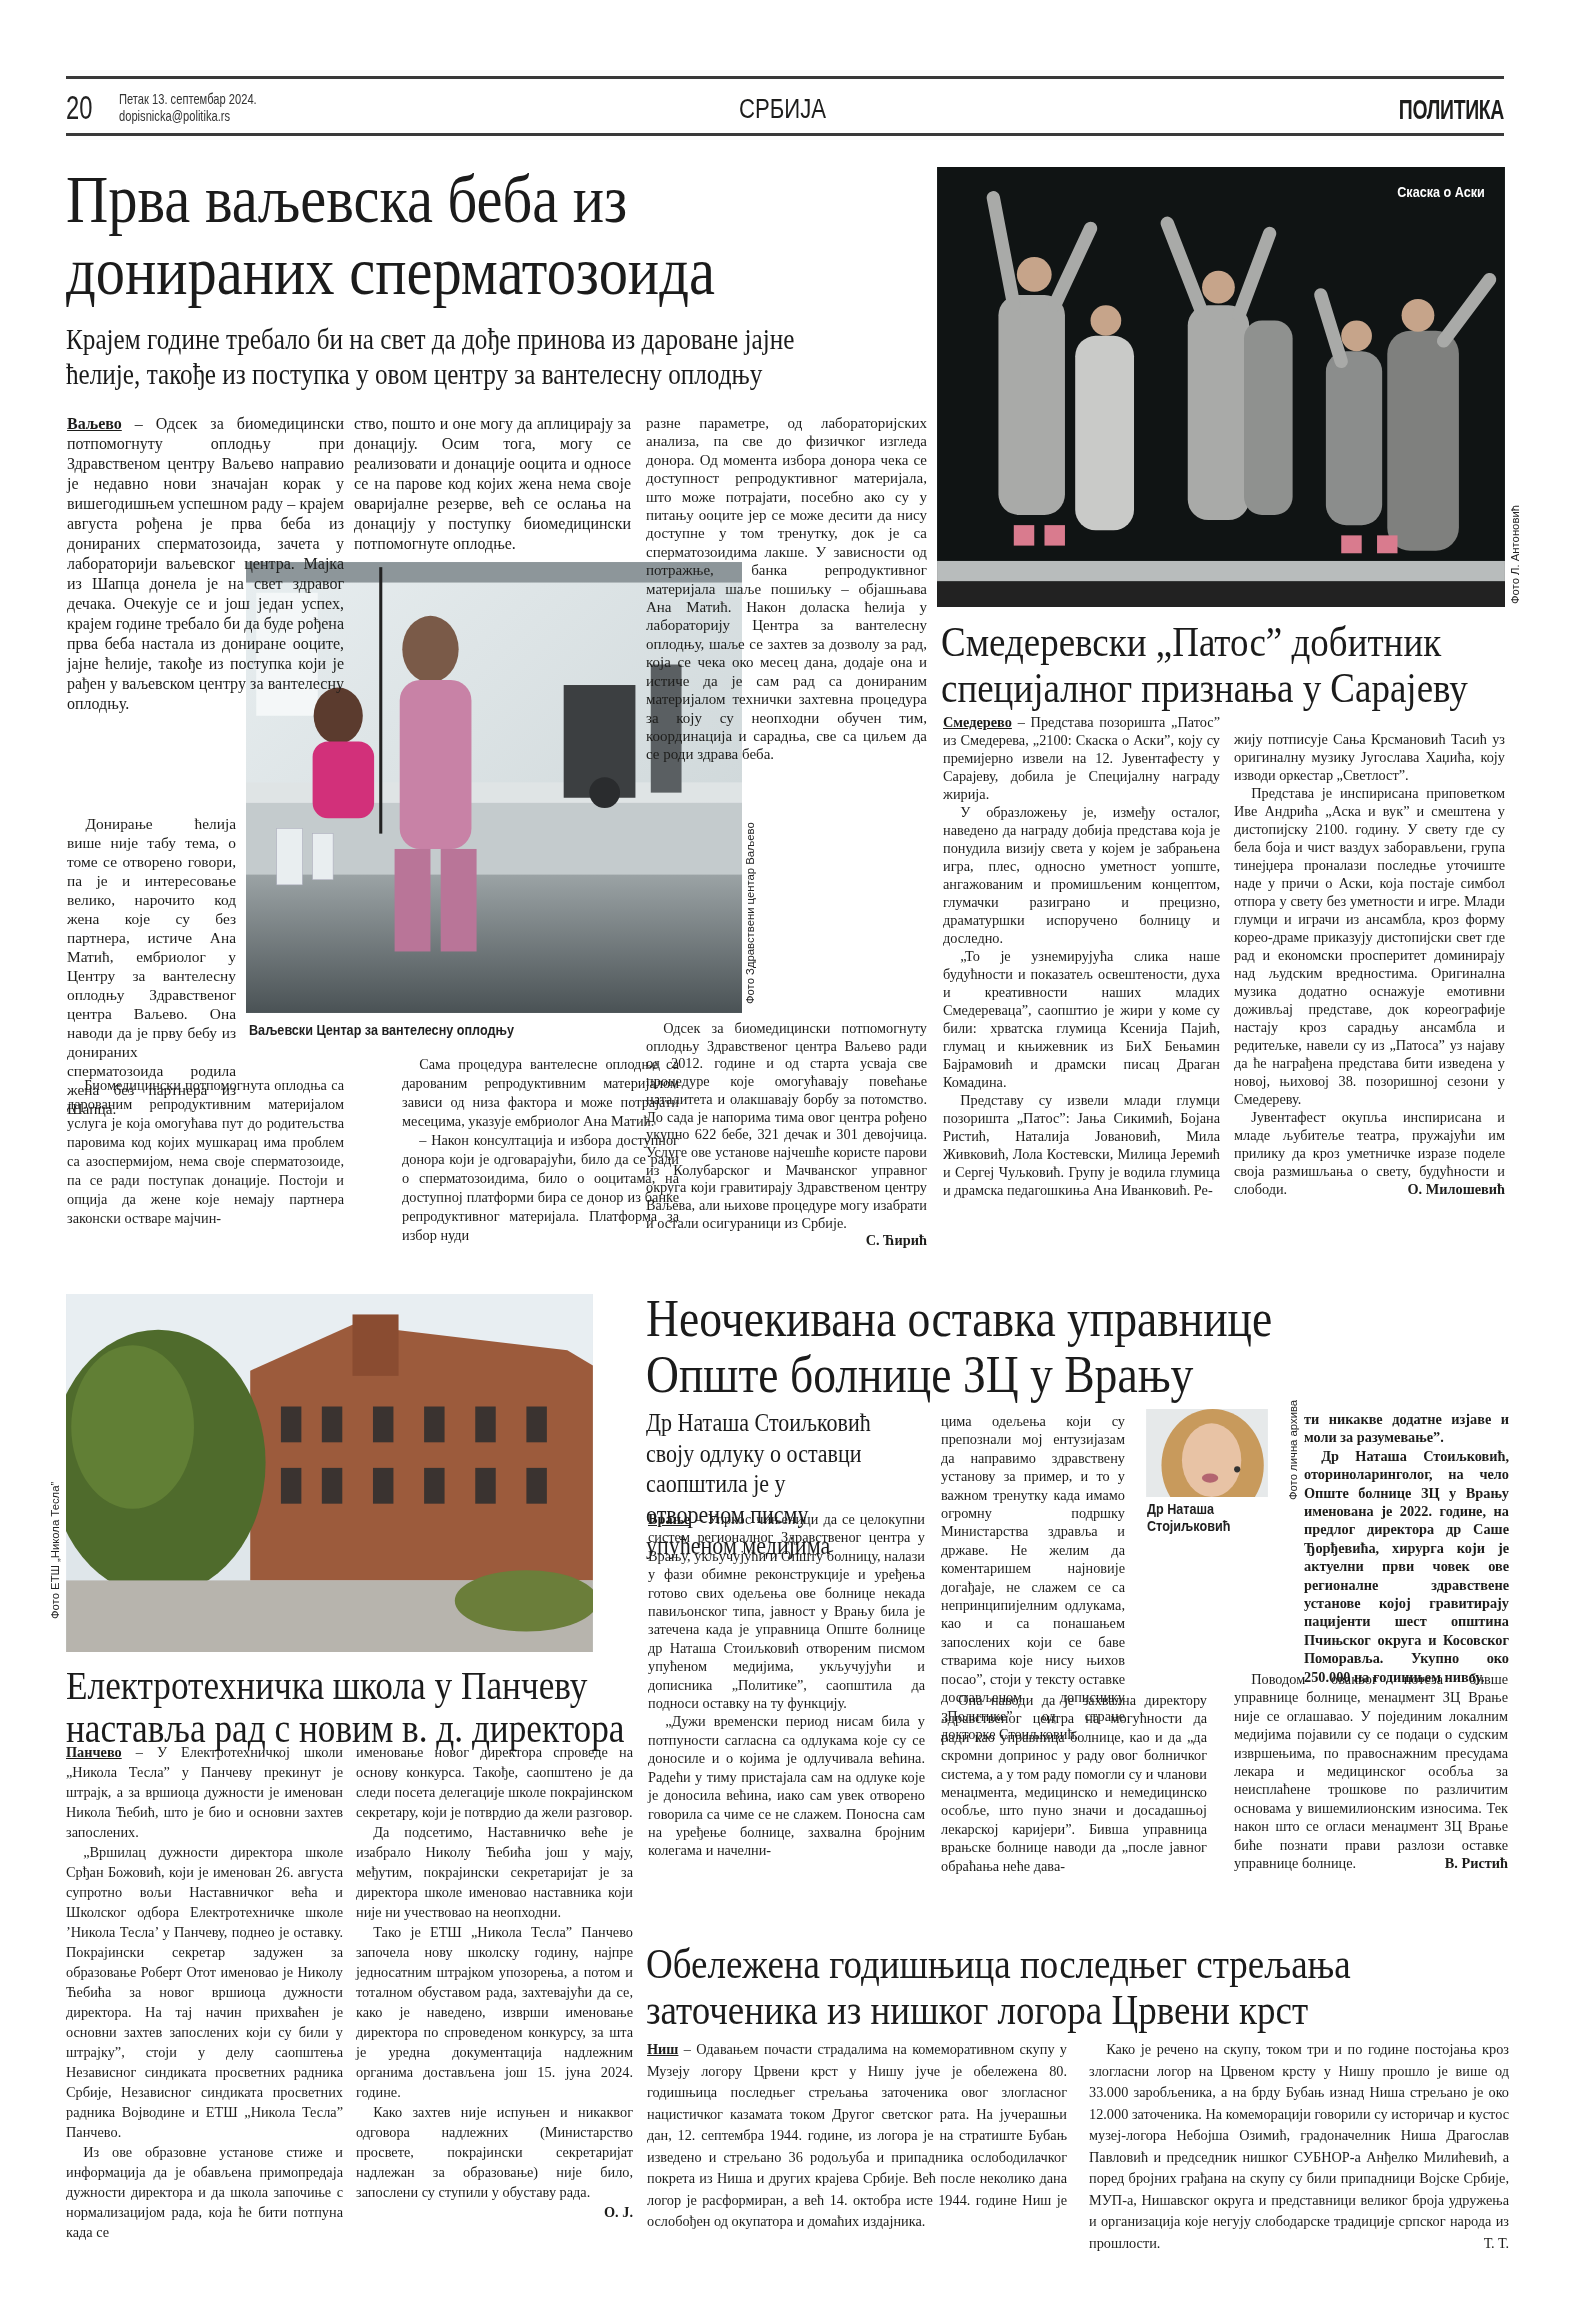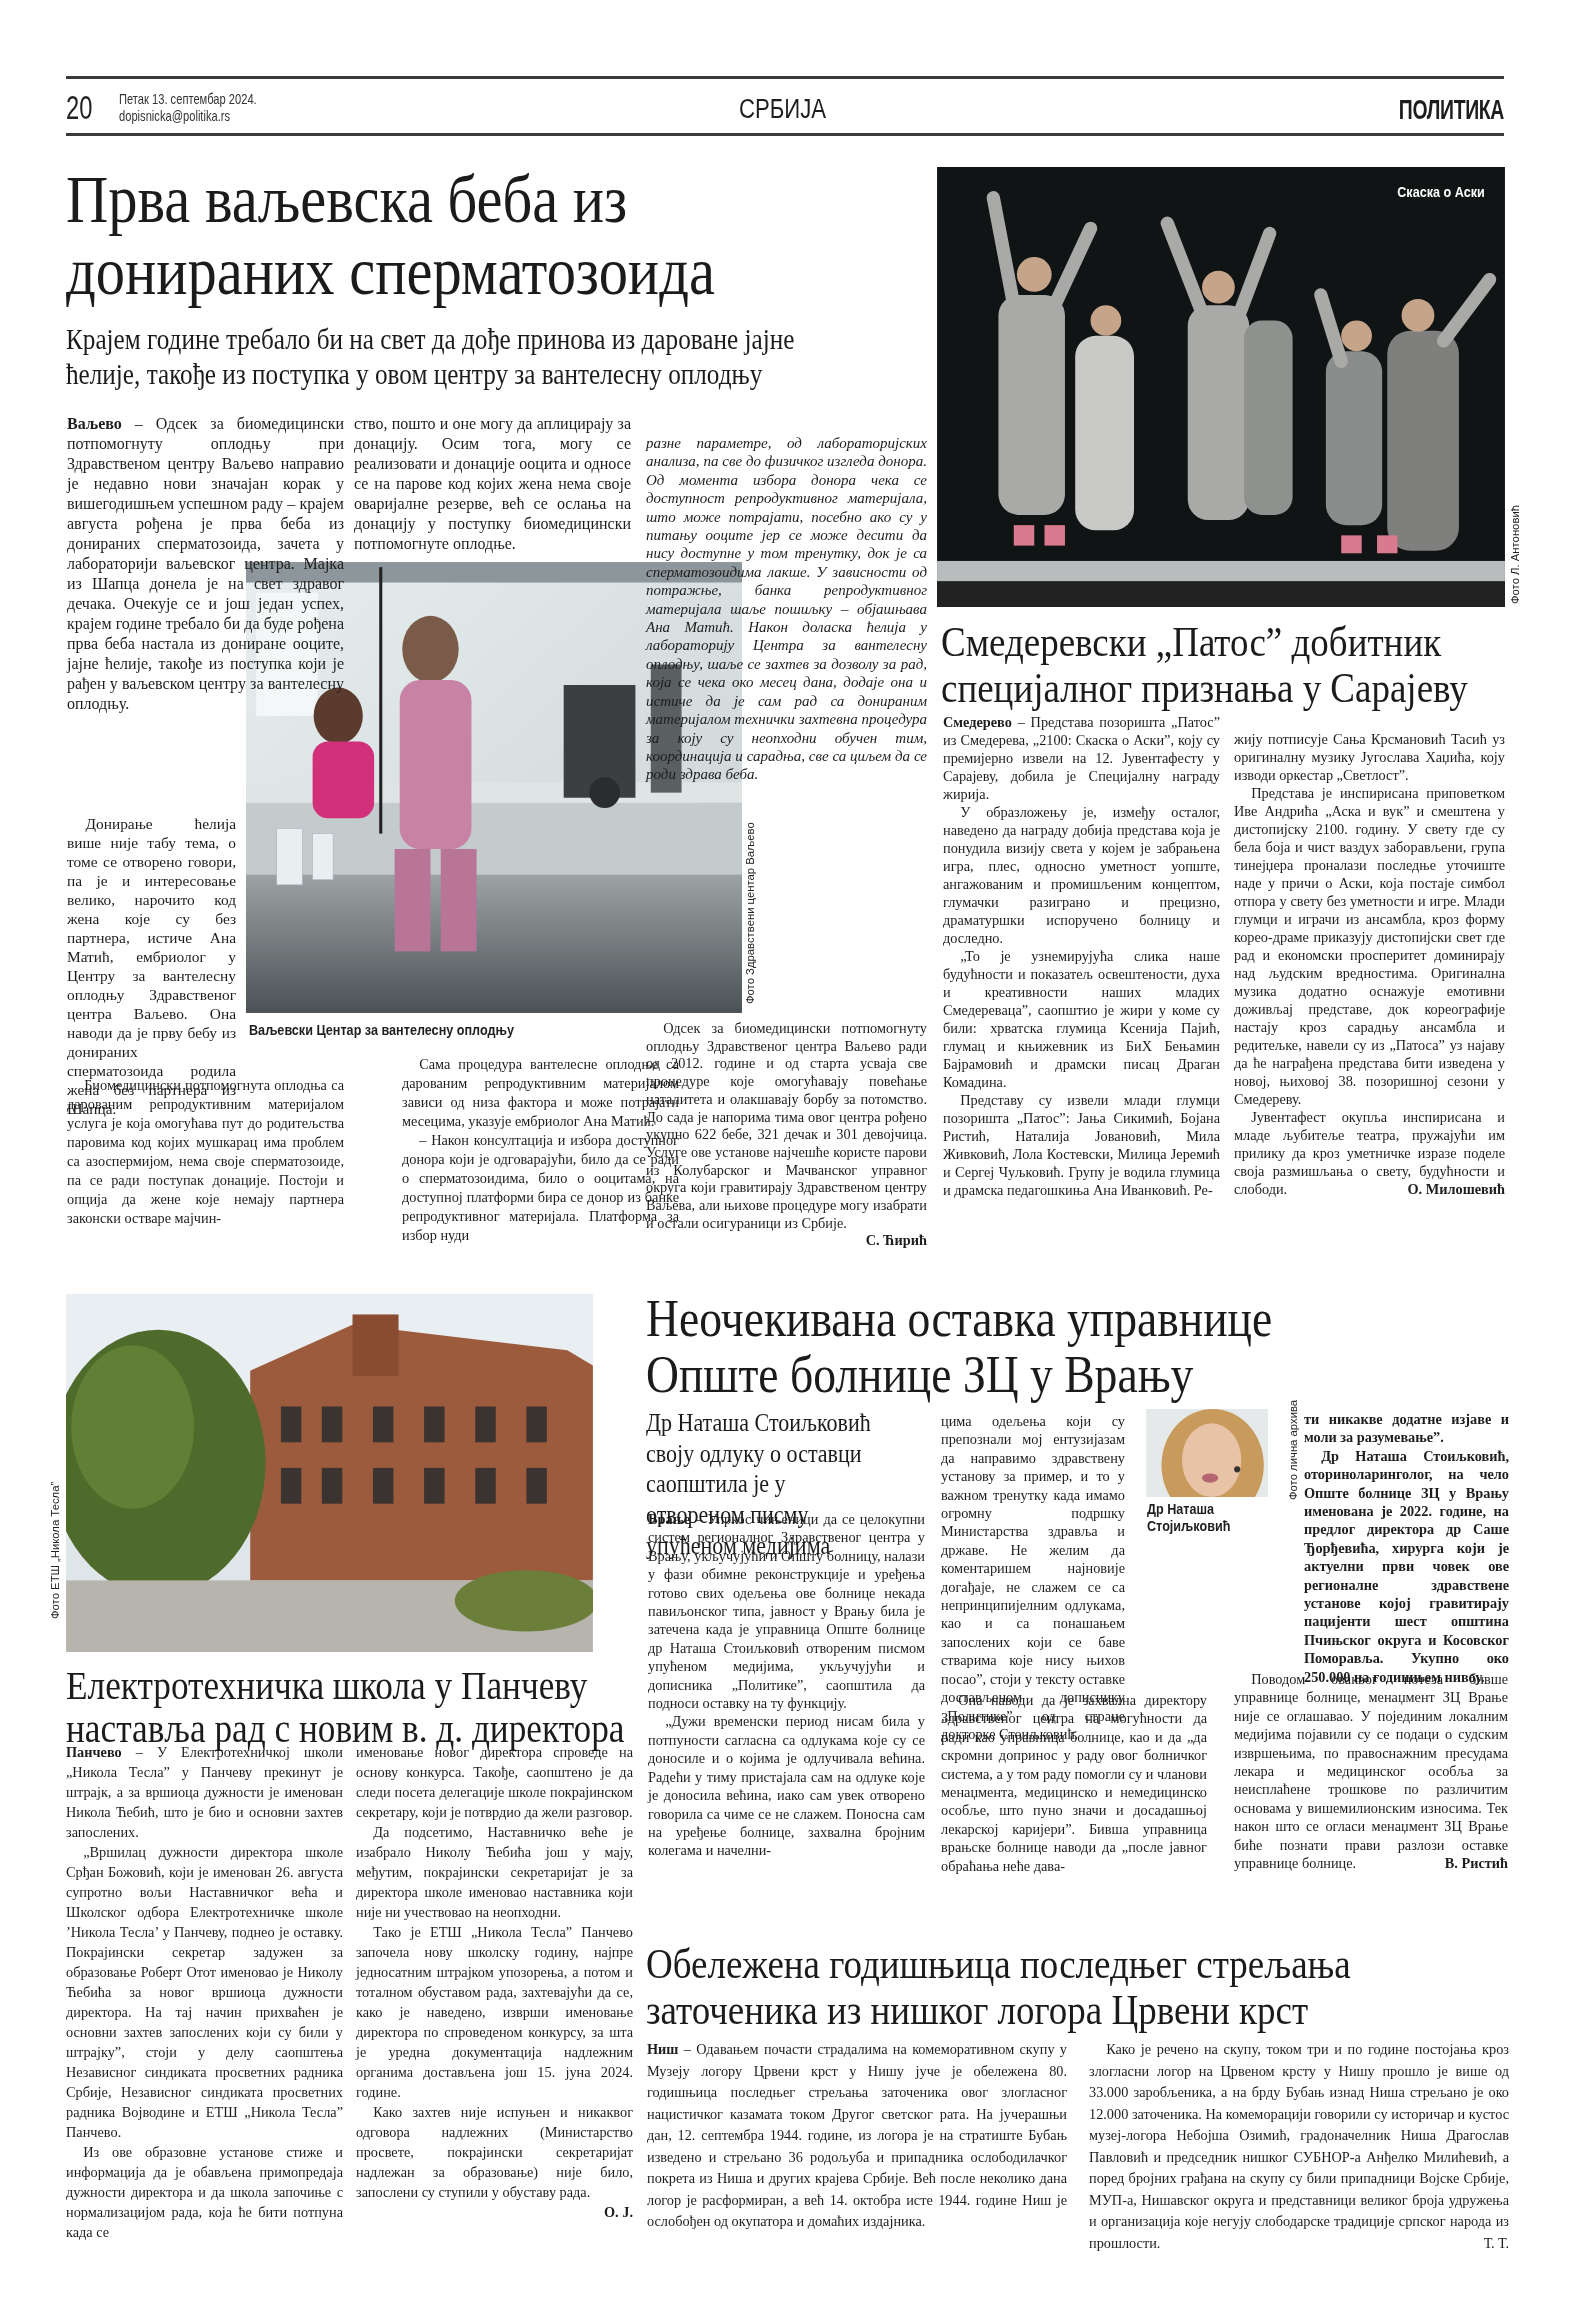--- a/index.html
+++ b/index.html
@@ -25,21 +25,21 @@
   .h-smed { left:941px; top:619px; font-size:43px; }
   .h-vranje { left:646px; top:1290px; font-size:53px; }
   .h-panc { left:66px; top:1664px; font-size:41px; }
   .h-nis { left:646px; top:1941px; font-size:43px; }
   .deck-vranje { left:646px; top:1408px; width:266px; font-size:25.6px; line-height:1.2;
                  transform:scaleX(.86); transform-origin:left top; white-space:normal; }
 
   .col { position:absolute; font-size:16px; line-height:20px; text-align:justify; hyphens:manual; }
   .col p { margin:0; text-indent:1.2em; }
   .col p.lead { text-indent:0; }
-  .col .dateline-city { font-weight:700; }
+  .col .dateline-city { font-weight:700;text-decoration:underline; }
   .col .sig { font-weight:700; float:right; }
   .col.narrow { font-size:15.4px; line-height:19px; }
   .cond { font-family:"Liberation Serif","DejaVu Serif",serif; }
 
   .photo { position:absolute; overflow:hidden; }
   .photo-credit { position:absolute; font-family:"Liberation Sans","DejaVu Sans",sans-serif; font-size:11.3px;
                   color:#222; writing-mode:vertical-rl; transform:rotate(180deg); white-space:nowrap; }
   .caption { position:absolute; font-family:"Liberation Sans","DejaVu Sans",sans-serif; font-weight:700;
              font-size:15.4px; color:#1f1f1f; transform:scaleX(.82); transform-origin:left top; white-space:nowrap; }
   .overlay-label { position:absolute; font-family:"Liberation Sans","DejaVu Sans",sans-serif; font-weight:700;
@@ -113,21 +113,21 @@
 </div>
 
 <div class="col" style="left:354px; top:414px; width:277px;">
   <p class="lead">ство, пошто и оне могу да аплицирају за донацију. Осим тога, могу се реализовати и донације ооцита и односе се на парове код којих жена нема своје оваријалне резерве, већ се ослања на донацију у поступку биомедицински потпомогнуте оплодње.</p>
 </div>
 <div class="col narrow cond" style="left:354px; top:1055px; width:277px; font-size:14.3px;margin-left:48px;">
   <p>Сама процедура вантелесне оплодње са дарованим репродуктивним материјалом зависи од низа фактора и може потрајати месецима, указује ембриолог Ана Матић.</p>
   <p>– Након консултација и избора доступног донора који је одговарајући, било да се ради о сперматозоидима, било о ооцитама, на доступној платформи бира се донор из банке репродуктивног материјала. Платформа за избор нуди</p>
 </div>
 
-<div class="col" style="left:646px; top:434px; width:281px;font-style:italic;">
+<div class="col" style="left:646px; top:414px; width:281px;">
   <p class="lead" style="font-size:15px; line-height:18.4px;">разне параметре, од лабораторијских анализа, па све до физичког изгледа донора. Од момента избора донора чека се доступност репродуктивног материјала, што може потрајати, посебно ако су у питању ооците јер се може десити да нису доступне у том тренутку, док је са сперматозоидима лакше. У зависности од потражње, банка репродуктивног материјала шаље пошиљку – објашњава Ана Матић. Након доласка ћелија у лабораторију Центра за вантелесну оплодњу, шаље се захтев за дозволу за рад, која се чека око месец дана, додаје она и истиче да је сам рад са донираним материјалом технички захтевна процедура за коју су неопходни обучен тим, координација и сарадња, све са циљем да се роди здрава беба.</p>
 </div>
 <div class="col" style="left:646px; top:1020px; width:281px; font-size:14.3px; line-height:17.7px;">
   <p>Одсек за биомедицински потпомогнуту оплодњу Здравственог центра Ваљево ради од 2012. године и од старта усваја све процедуре које омогућавају повећање наталитета и олакшавају борбу за потомство. До сада је напорима тима овог центра рођено укупно 622 бебе, 321 дечак и 301 девојчица. Услуге ове установе најчешће користе парови из Колубарског и Мачванског управног округа који гравитирају Здравственом центру Ваљева, али њихове процедуре могу изабрати и остали осигураници из Србије.</p>
   <div>
       <span class="sig">С. Ћирић</span>
     </div>
 </div>
 
 <div class="photo" style="left:937px; top:167px; width:568px; height:440px;">

